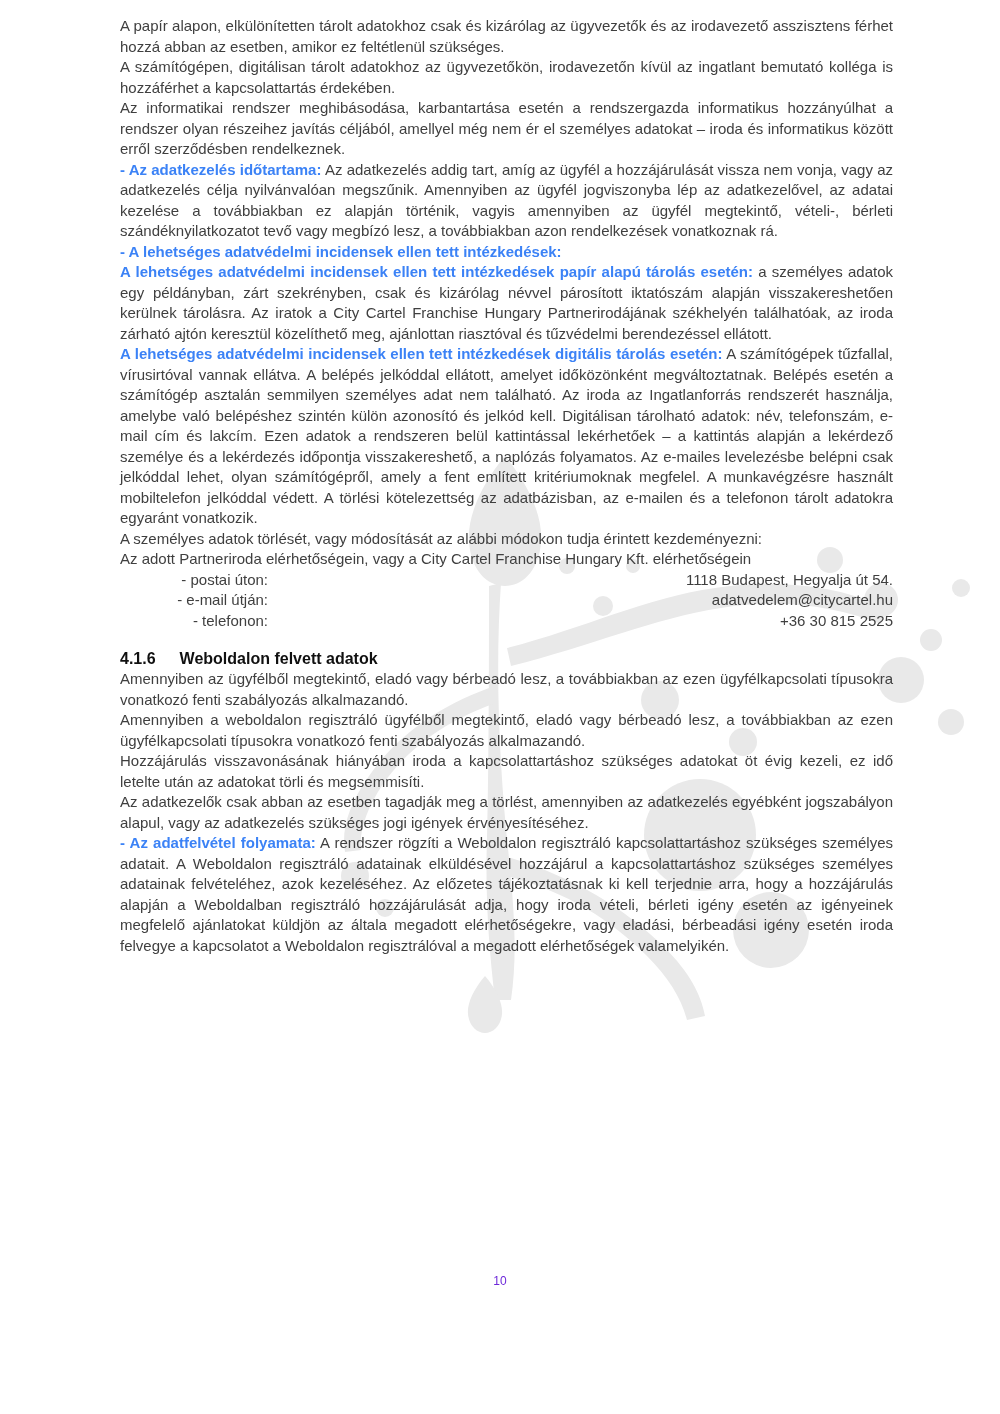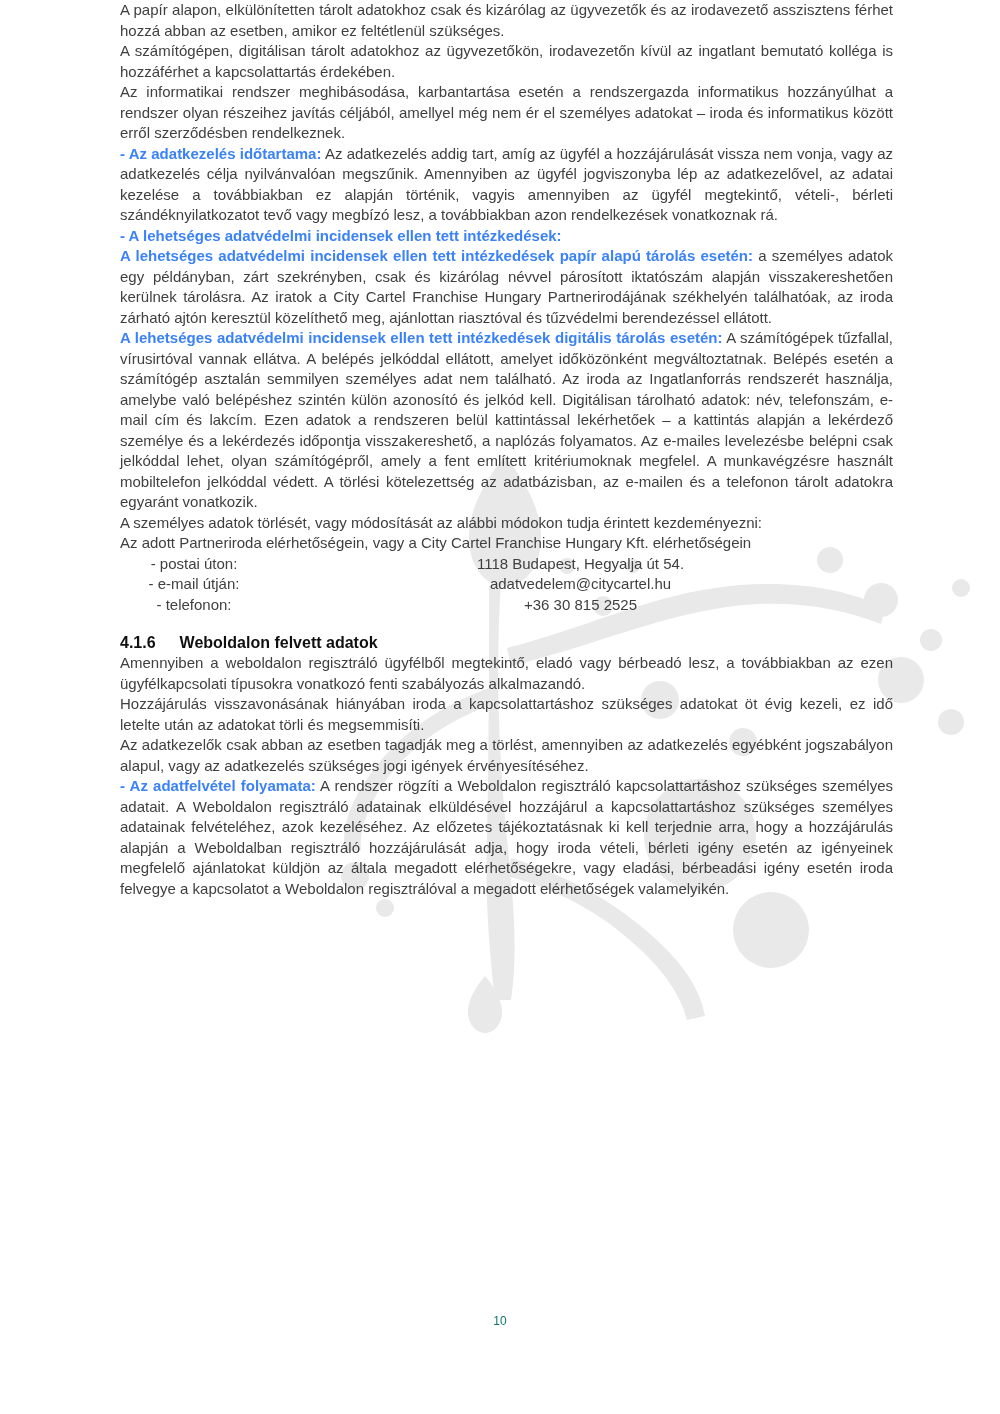--- a/index.html
+++ b/index.html
@@ -19,42 +19,43 @@
   }
   .content{
     position:relative;
     z-index:1;
     margin-left:120px;
     width:773px;
     font-size:15px;
     line-height:20.5px;
     color:#3f3f3f;
     text-align:justify;
+    margin-top:16px;
   }
   .para{margin:0;}
   .para .b{font-weight:bold;color:#3b82f6;}
-  .contact-row{display:flex;text-align:center;}
+  .contact-row{display:flex;text-align:right;}
   .contact-row .label{flex:0 0 148px;}
   .contact-row .value{flex:1;}
   .section-heading{
     margin:17px 0 0 0;
     font-size:16px;
     line-height:21px;
     font-weight:bold;
     color:#101010;
     text-align:left;
   }
   .section-heading .num{margin-right:24px;}
   .page-number{
     position:absolute;
-    left:0;top:1314px;
+    left:0;top:1274px;
     width:100%;
     text-align:center;
     font-size:12px;
-    color:#0f766e;
+    color:#6d28d9;
     z-index:1;
   }
 </style>
 </head>
 <body>
 
 <div class="page">
 
   <svg class="watermark" viewBox="0 0 720 620" xmlns="http://www.w3.org/2000/svg" aria-hidden="true">
     <g class="wm-fill" fill="#e9e9e9">
@@ -105,20 +106,21 @@
       </div>
       <div class="contact-row">
         <span class="label">- e-mail útján:</span>
         <span class="value">adatvedelem@citycartel.hu</span>
       </div>
       <div class="contact-row">
         <span class="label">- telefonon:</span>
         <span class="value">+36 30 815 2525</span>
       </div>
       <h2 class="section-heading"><span class="num">4.1.6</span><span class="ttl">Weboldalon felvett adatok</span></h2>
+      <p class="para"><span>Amennyiben az ügyfélből megtekintő, eladó vagy bérbeadó lesz, a továbbiakban az ezen ügyfélkapcsolati típusokra vonatkozó fenti szabályozás alkalmazandó.</span></p>
       <p class="para"><span>Amennyiben a weboldalon regisztráló ügyfélből megtekintő, eladó vagy bérbeadó lesz, a továbbiakban az ezen ügyfélkapcsolati típusokra vonatkozó fenti szabályozás alkalmazandó.</span></p>
       <p class="para"><span>Hozzájárulás visszavonásának hiányában iroda a kapcsolattartáshoz szükséges adatokat öt évig kezeli, ez idő letelte után az adatokat törli és megsemmisíti.</span></p>
       <p class="para"><span>Az adatkezelők csak abban az esetben tagadják meg a törlést, amennyiben az adatkezelés egyébként jogszabályon alapul, vagy az adatkezelés szükséges jogi igények érvényesítéséhez.</span></p>
       <p class="para"><span class="b">- Az adatfelvétel folyamata:</span><span> A rendszer rögzíti a Weboldalon regisztráló kapcsolattartáshoz szükséges személyes adatait. A Weboldalon regisztráló adatainak elküldésével hozzájárul a kapcsolattartáshoz szükséges személyes adatainak felvételéhez, azok kezeléséhez. Az előzetes tájékoztatásnak ki kell terjednie arra, hogy a hozzájárulás alapján a Weboldalban regisztráló hozzájárulását adja, hogy iroda vételi, bérleti igény esetén az igényeinek megfelelő ajánlatokat küldjön az általa megadott elérhetőségekre, vagy eladási, bérbeadási igény esetén iroda felvegye a kapcsolatot a Weboldalon regisztrálóval a megadott elérhetőségek valamelyikén.</span></p>
     </main>
 
   <div class="page-number">10</div>
 
 </div>
 

